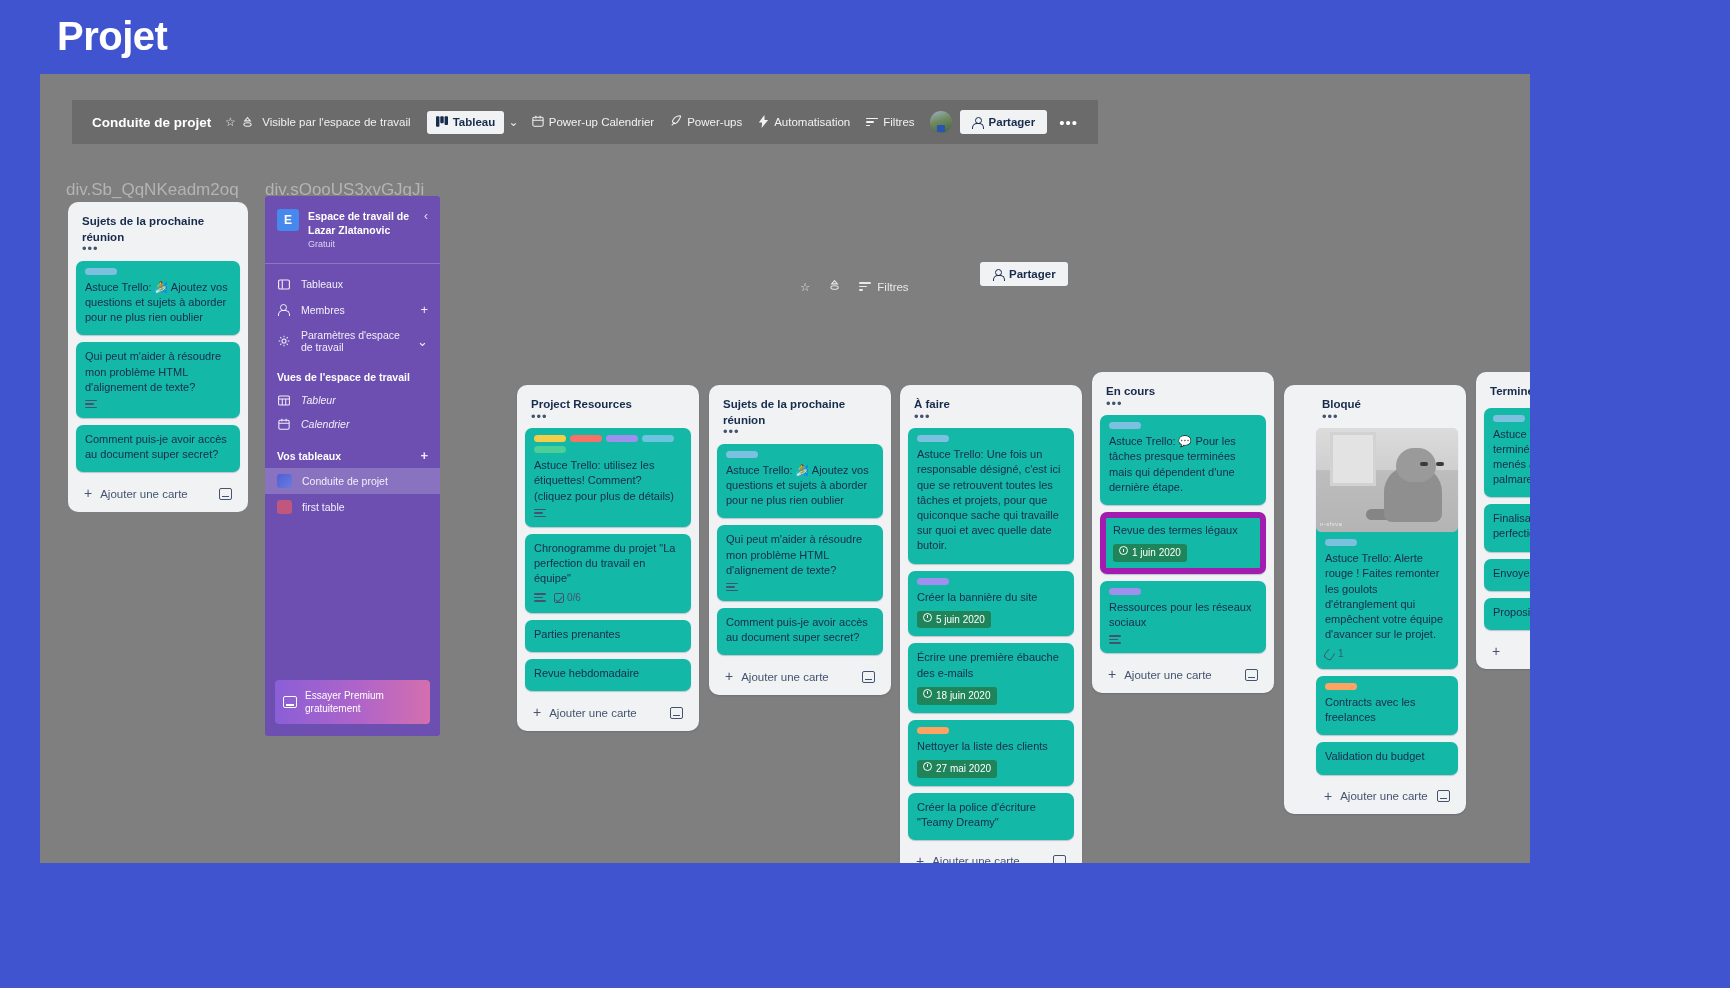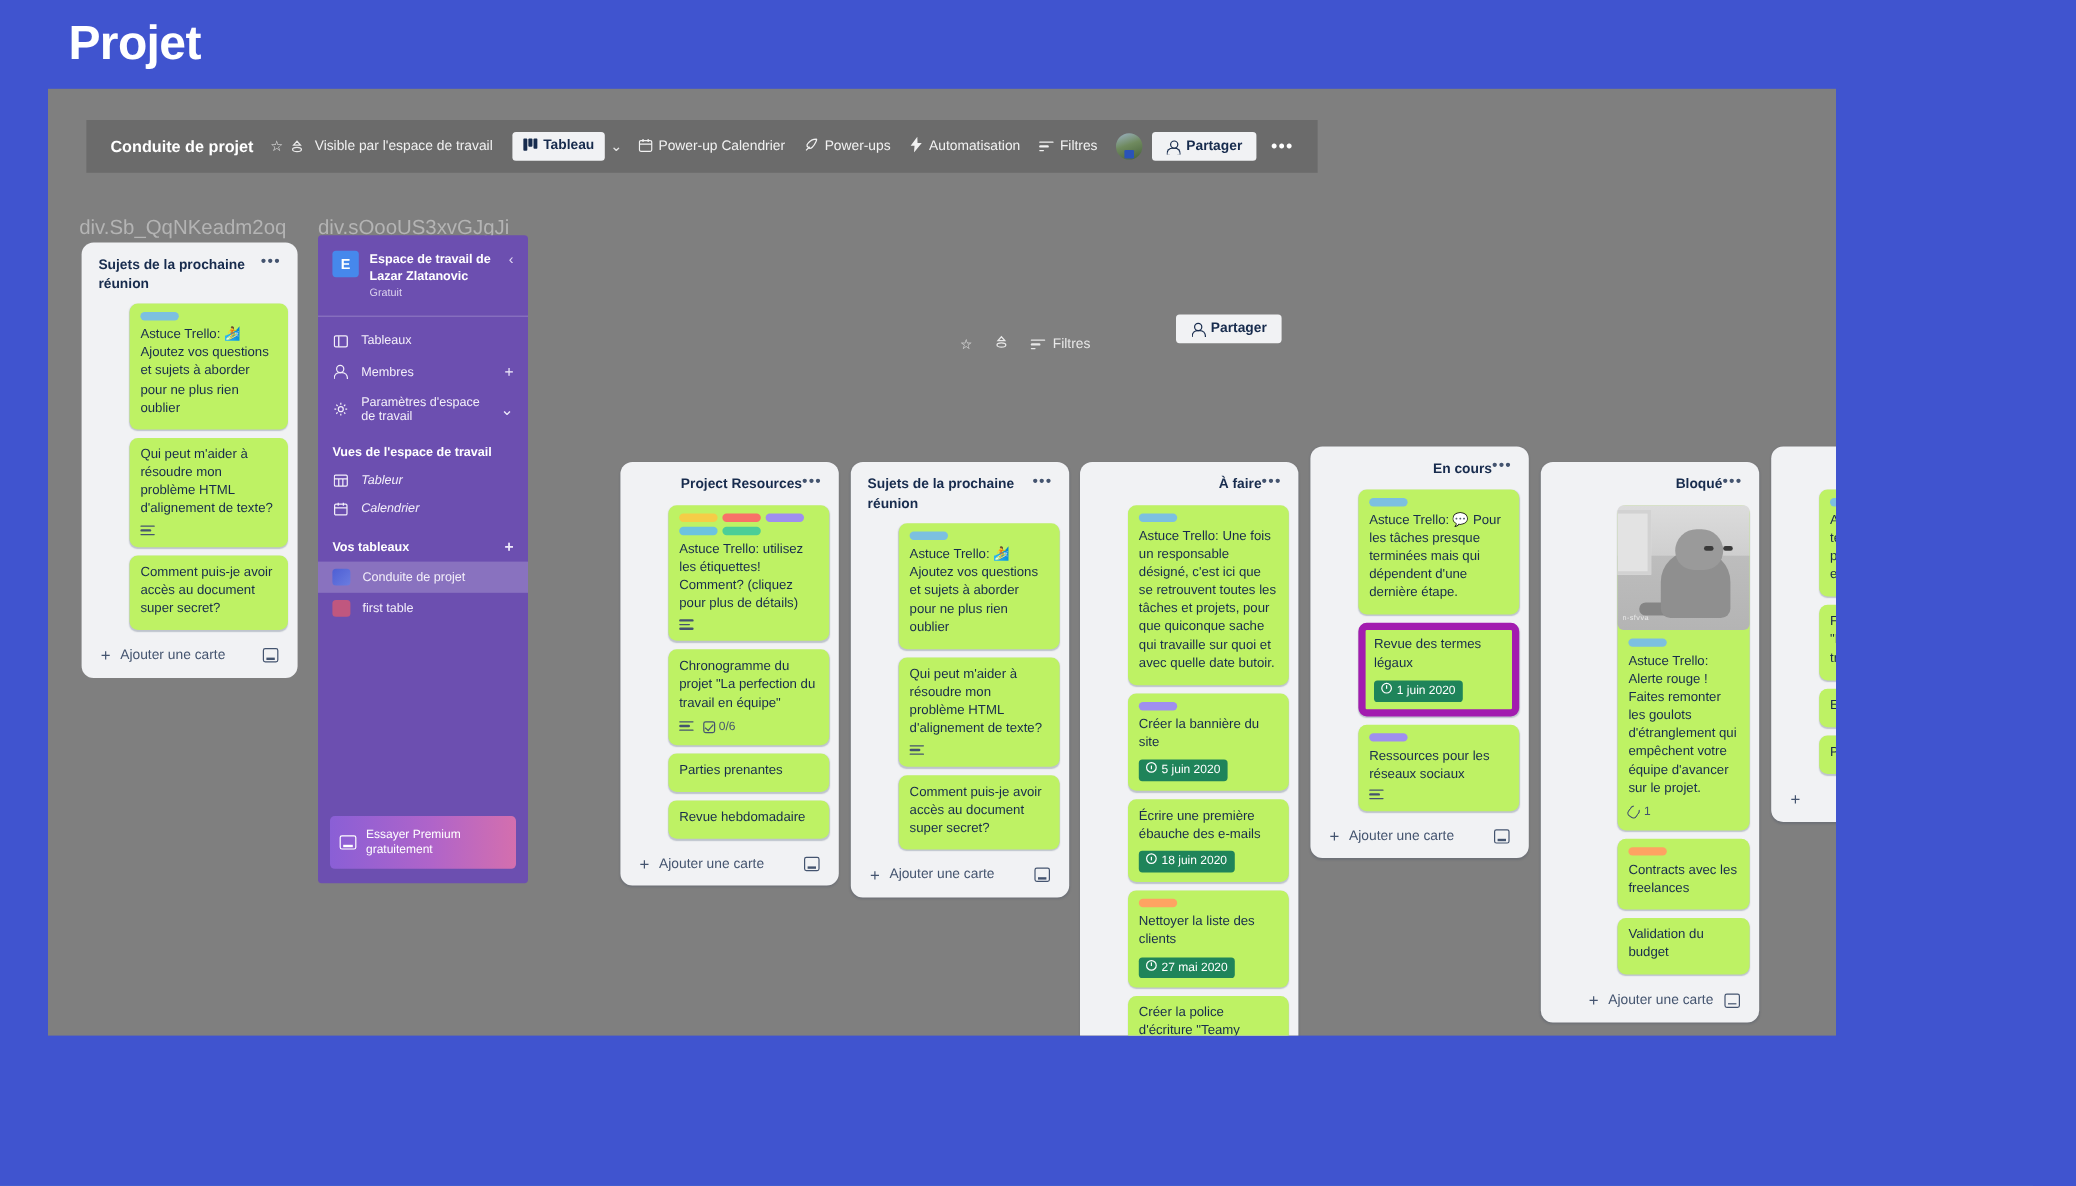--- a/index.html
+++ b/index.html
@@ -82,30 +82,31 @@
 
   
   .float-list {
     position: absolute;
     background: #f1f2f4;
     border-radius: 10px;
     padding: 8px;
     width: 180px;
   }
   .list-head {
-    display: flex; align-items: flex-start; justify-content: flex-end;
+    display: flex; align-items: flex-start; justify-content: center;
     padding: 4px 6px 8px 6px;
+    flex-direction: column;
   }
   .list-title { font-size: 11.5px; font-weight: bold; color: #172b4d; line-height: 1.35; }
   .list-dots { color: #44546f; font-size: 13px; letter-spacing: 1px; cursor: pointer; line-height: 0.6; }
   .card {
-    background: #bef264; border-radius: 7px;
+    background: #14b8a6; border-radius: 7px;
     padding: 7px 9px 8px 9px; margin-bottom: 7px;
     box-shadow: 0 1px 1px rgba(9,30,66,0.22);
-    font-size: 11px; color: #172b4d; line-height: 1.38; margin-left: 32px;
+    font-size: 11px; color: #172b4d; line-height: 1.38;
   }
   .card.selected { border: 6px solid #a21caf; padding: 5px 7px 6px 7px; }
   .labels { display: flex; gap: 4px; margin-bottom: 5px; flex-wrap: wrap; }
   .label { width: 32px; height: 7px; border-radius: 4px; }
   .card-title { margin-bottom: 2px; }
   .badges { display: flex; align-items: center; gap: 8px; margin-top: 5px; color: #44546f; font-size: 10px; }
   .badge-desc {
     width: 12px; height: 10px; position: relative;
   }
   .badge-desc i {

